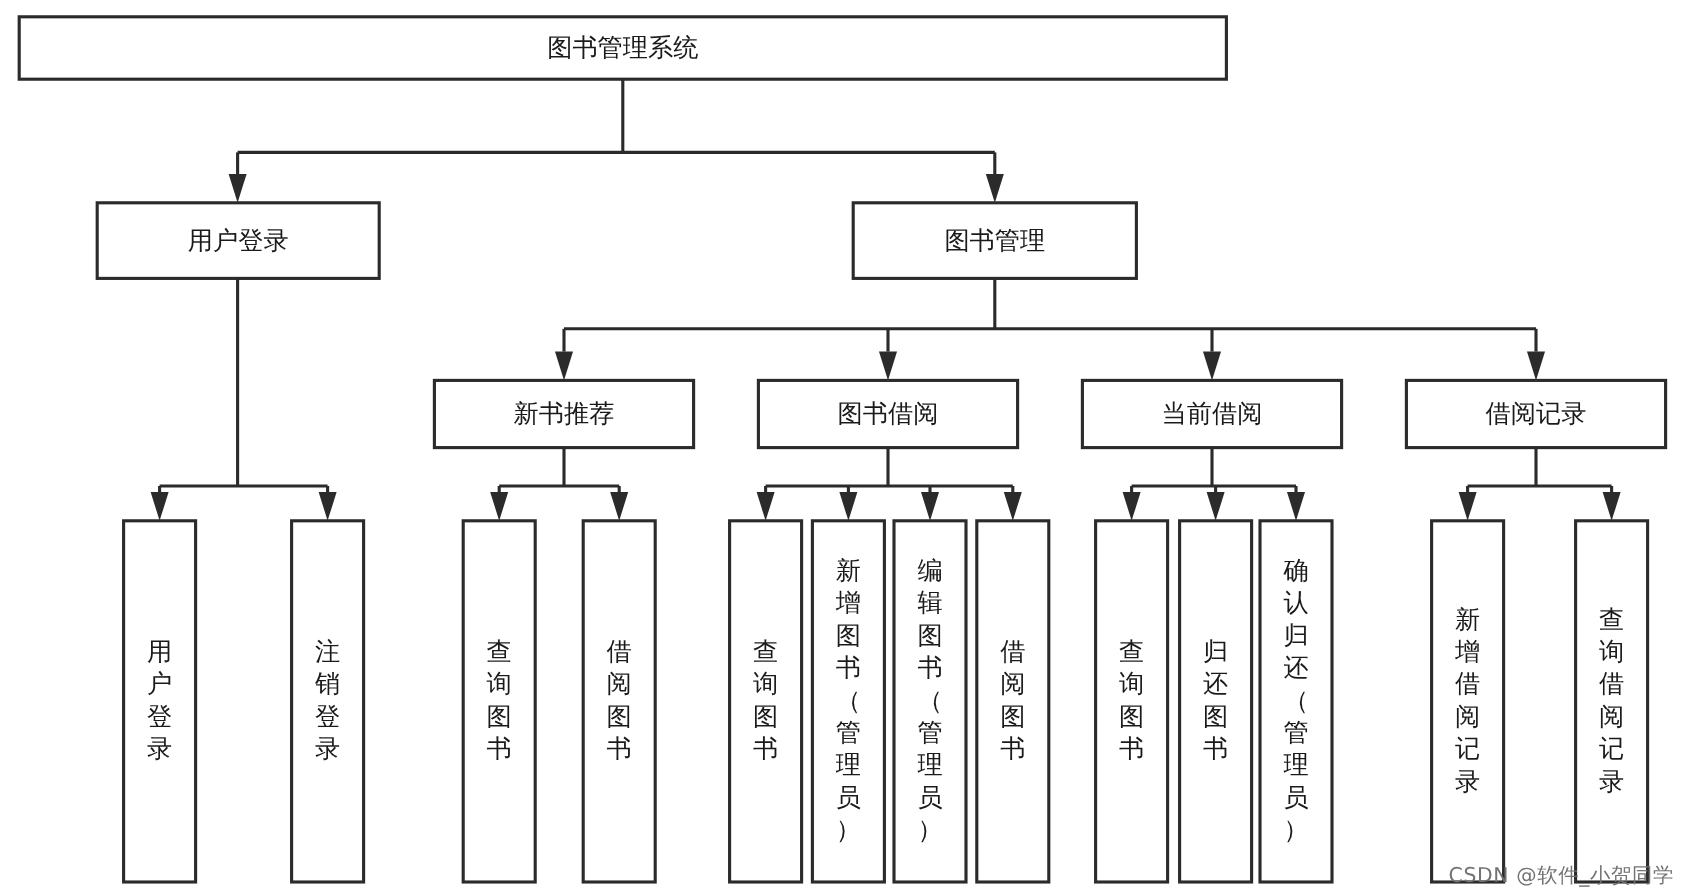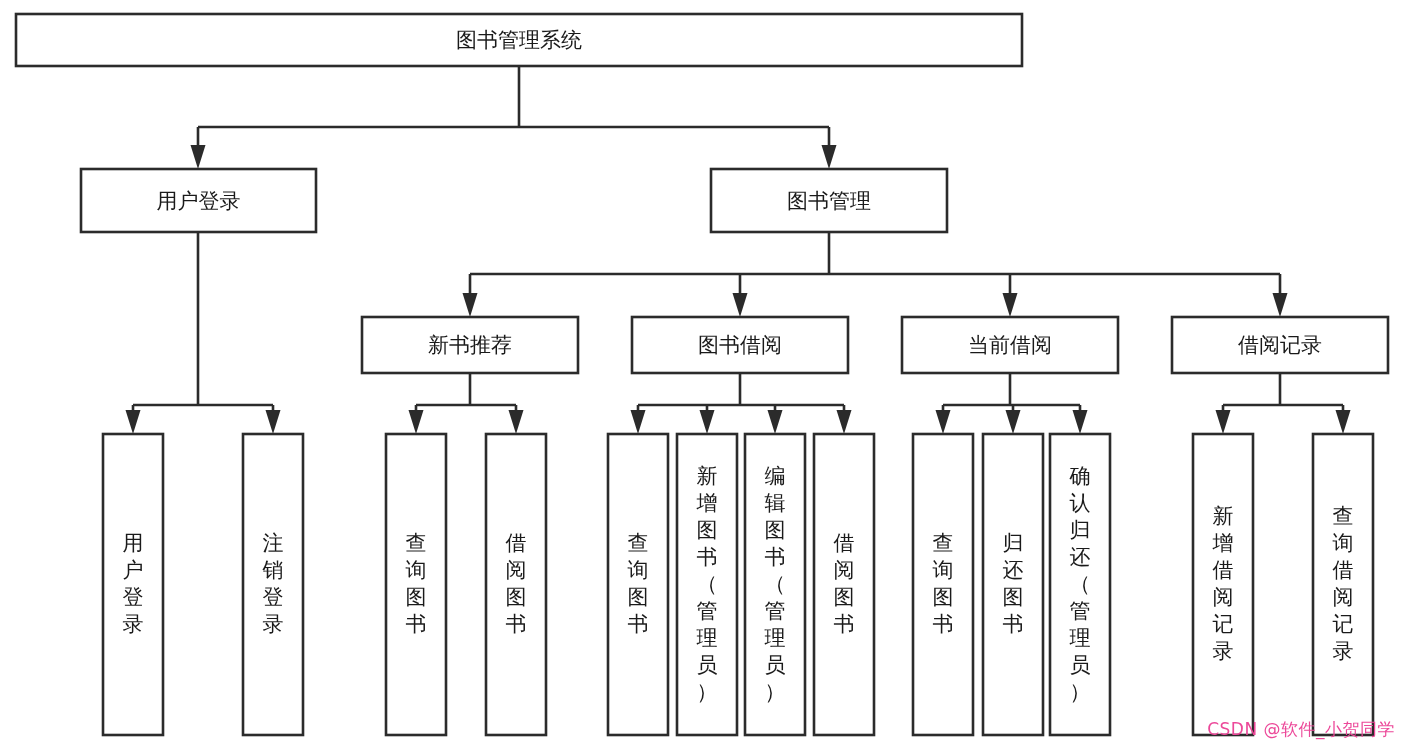--- a/index.html
+++ b/index.html
@@ -52,21 +52,21 @@
   .label-v {
     font-size: 21px;
     letter-spacing: 0px;
   }
   .watermark {
     position: absolute;
     right: 10px;
     bottom: 6px;
     font-family: "DejaVu Sans", "Liberation Sans", sans-serif;
     font-size: 17px;
-    color: #ec4899;
+    color: #737373;
     white-space: nowrap;
     user-select: none;
     letter-spacing: 0.5px;
   }
 </style>
 </head>
 <body>
 
 <div id="canvas">
   <svg class="diagram" viewBox="0 0 1405 747" xmlns="http://www.w3.org/2000/svg">

